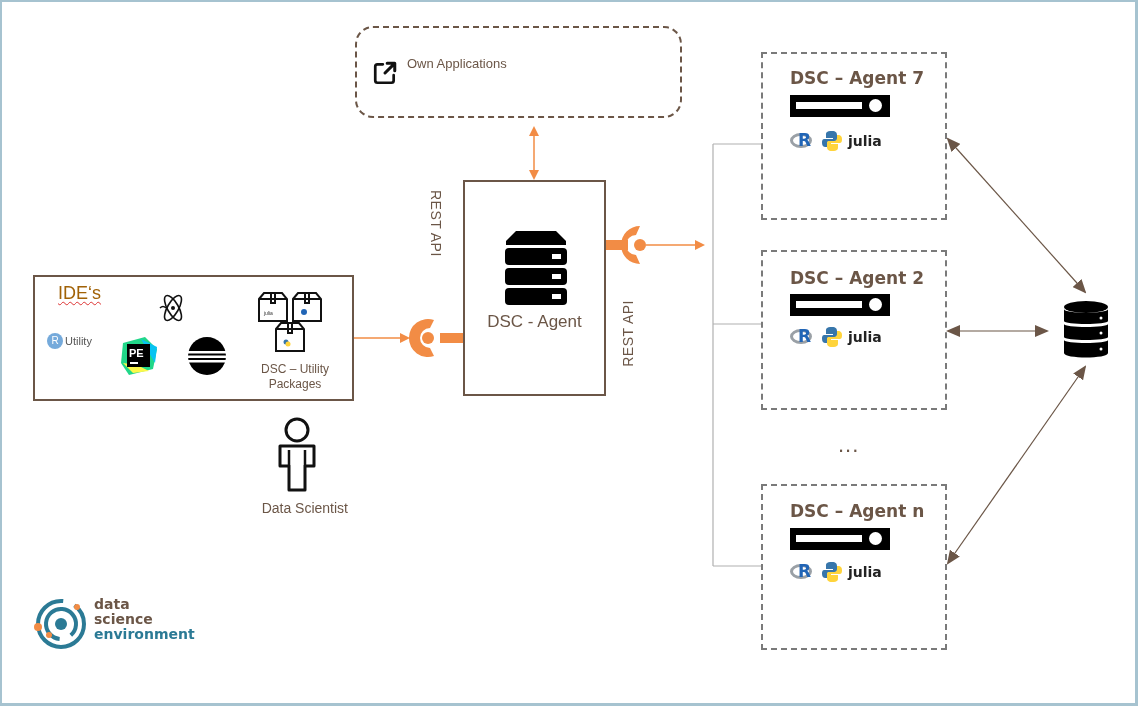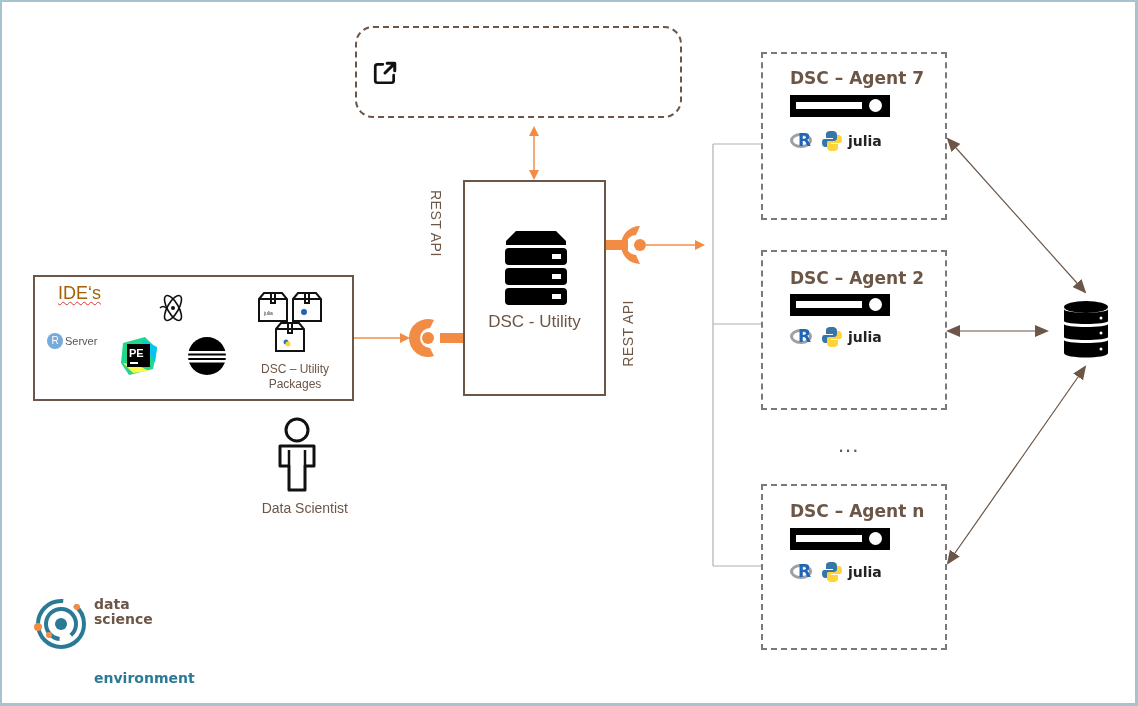--- a/index.html
+++ b/index.html
@@ -35,21 +35,21 @@
   .agent-bar .dot { position: absolute; left: 79px; top: 4px; width: 13px; height: 13px; border-radius: 50%; background: #fff; }
   .langs { display: flex; align-items: center; gap: 5px; }
   .lang-r { font-size: 17px; font-weight: bold; color: #2165b6; font-family: "DejaVu Sans", sans-serif; position: relative; width: 26px; height: 20px; }
   .lang-r .ring { position: absolute; left: 0; top: 2px; width: 22px; height: 15px; border-radius: 50%; border: 3px solid #9aa0a6; }
   .lang-r .letter { position: absolute; left: 8px; top: -1px; }
   .lang-julia { font-size: 14px; font-weight: bold; color: #222; position: relative; font-family: "DejaVu Sans", sans-serif; }
 
   .ellipsis { left: 838px; top: 432px; font-size: 22px; color: #6b5647; letter-spacing: 1px; }
 
   .logo-text { left: 94px; top: 597px; font-size: 14px; line-height: 15px; color: #6b5647; font-family: "DejaVu Sans", sans-serif; font-weight: bold; }
-  .logo-text .env { color: #2b7a95; margin-top: 44px; }
+  .logo-text .env { color: #2b7a95; }
 </style>
 </head>
 <body>
 
 <div class="frame"></div>
 
 <svg class="overlay" viewBox="0 0 1138 706">
   <defs>
     <marker id="arrowO" markerWidth="10" markerHeight="10" refX="8" refY="5" orient="auto" markerUnits="userSpaceOnUse">
       <path d="M0,0 L10,5 L0,10 z" fill="#f28c45"></path>
@@ -89,43 +89,44 @@
   <line x1="948" y1="331" x2="1047" y2="331" stroke="#6b5647" stroke-width="1.2" marker-start="url(#arrowB)" marker-end="url(#arrowB)"></line>
   <line x1="948" y1="563" x2="1085" y2="367" stroke="#6b5647" stroke-width="1.2" marker-start="url(#arrowB)" marker-end="url(#arrowB)"></line>
 </svg>
 
 <div class="abs lob-box"></div>
 <svg class="abs" style="left:372px;top:60px;width:26px;height:26px" viewBox="0 0 24 24">
   <path d="M10 4H5a2 2 0 0 0-2 2v13a2 2 0 0 0 2 2h13a2 2 0 0 0 2-2v-5" stroke="#111" stroke-width="2.5" fill="none" stroke-linecap="round"></path>
   <path d="M12 12 L20 4 M14 3 H21 V10" stroke="#111" stroke-width="2.8" fill="none" stroke-linecap="round" stroke-linejoin="round"></path>
 </svg>
 <div class="abs lob-text">
+  <span>Own Applications</span>
 </div>
 
 <div class="abs server-box"></div>
 <svg class="abs" style="left:504px;top:231px;width:64px;height:74px" viewBox="0 0 64 74">
   <path d="M12,0 H52 L62,10 V14 H2 V10 Z" fill="#000"></path>
   <rect x="1" y="17" width="62" height="17" rx="4" fill="#000"></rect>
   <rect x="1" y="37" width="62" height="17" rx="4" fill="#000"></rect>
   <rect x="1" y="57" width="62" height="17" rx="4" fill="#000"></rect>
   <rect x="48" y="23" width="9" height="5" fill="#fff"></rect>
   <rect x="48" y="43" width="9" height="5" fill="#fff"></rect>
   <rect x="48" y="63" width="9" height="5" fill="#fff"></rect>
 </svg>
-<div class="abs server-label">DSC - Utility</div>
+<div class="abs server-label">DSC - Agent</div>
 
 <div class="abs rest-left">REST API</div>
 <div class="abs rest-right">REST API</div>
 
 <div class="abs ide-box"></div>
 <div class="abs ide-title squiggle">IDE‘s</div>
 
 <div class="abs rstudio">
   <span class="r">R</span>
-  <span>Server</span>
+  <span>Utility</span>
 </div>
 
 <svg class="abs" style="left:157px;top:292px;width:32px;height:32px" viewBox="0 0 32 32">
   <ellipse cx="16" cy="16" rx="14" ry="5.5" fill="none" stroke="#111" stroke-width="1.6" transform="rotate(60 16 16)"></ellipse>
   <ellipse cx="16" cy="16" rx="14" ry="5.5" fill="none" stroke="#111" stroke-width="1.6" transform="rotate(-60 16 16)"></ellipse>
   <path d="M3,16 Q6,13 9,16" fill="none" stroke="#111" stroke-width="1.6"></path>
   <circle cx="16" cy="16" r="2" fill="#111"></circle>
 </svg>
 
 <svg class="abs" style="left:119px;top:337px;width:40px;height:38px" viewBox="0 0 40 38">

